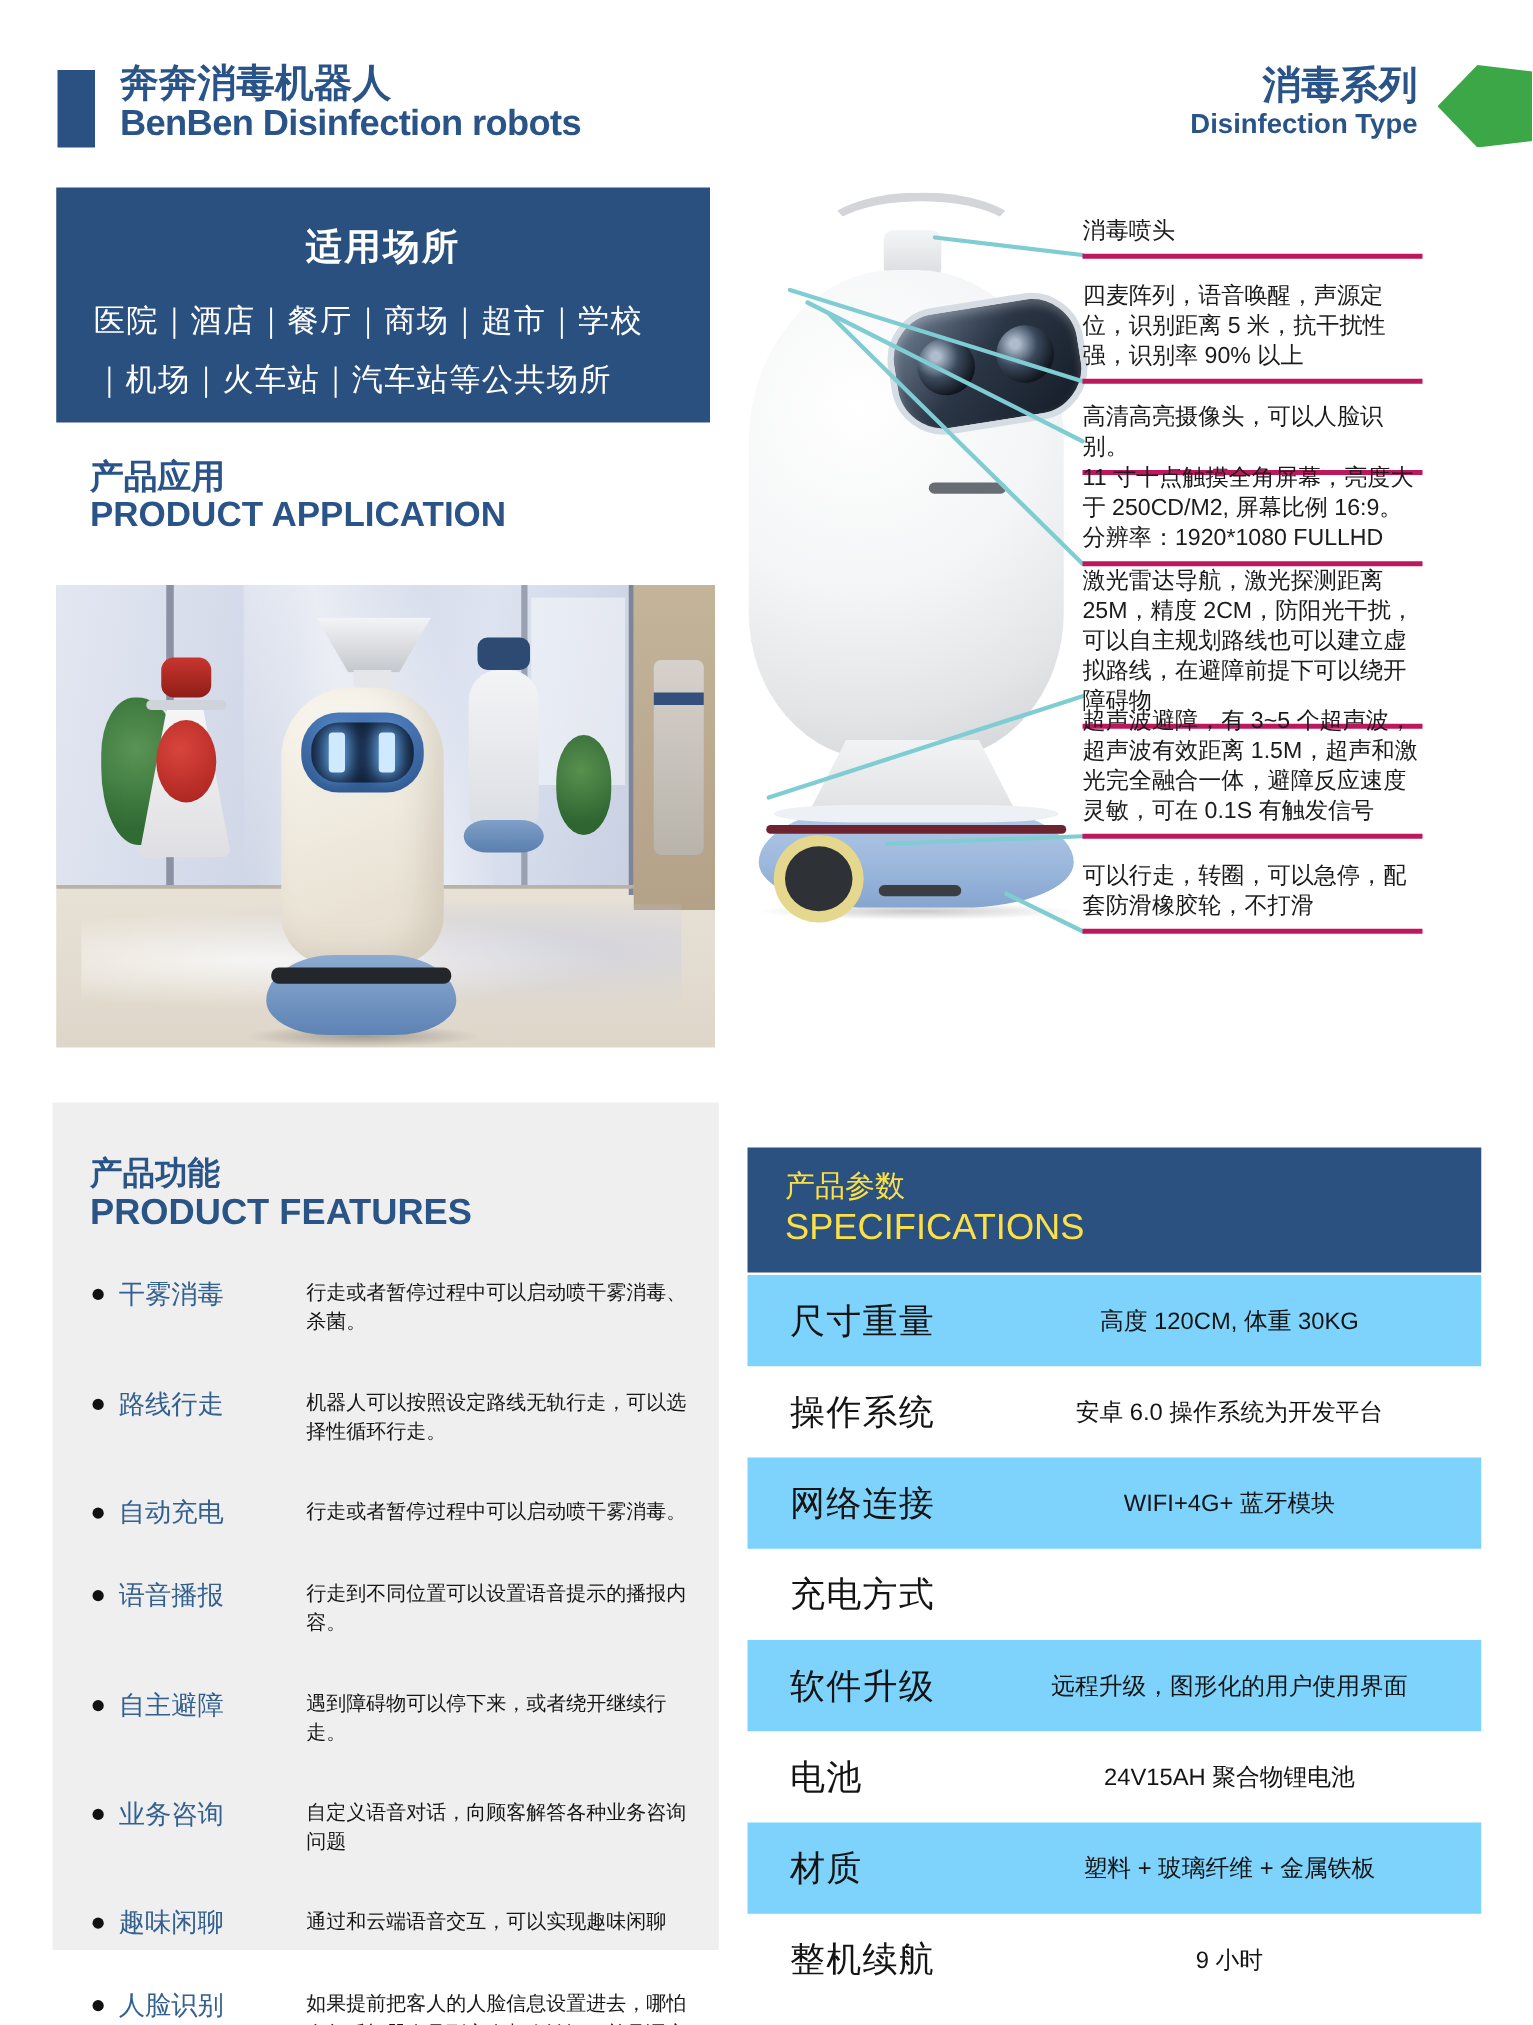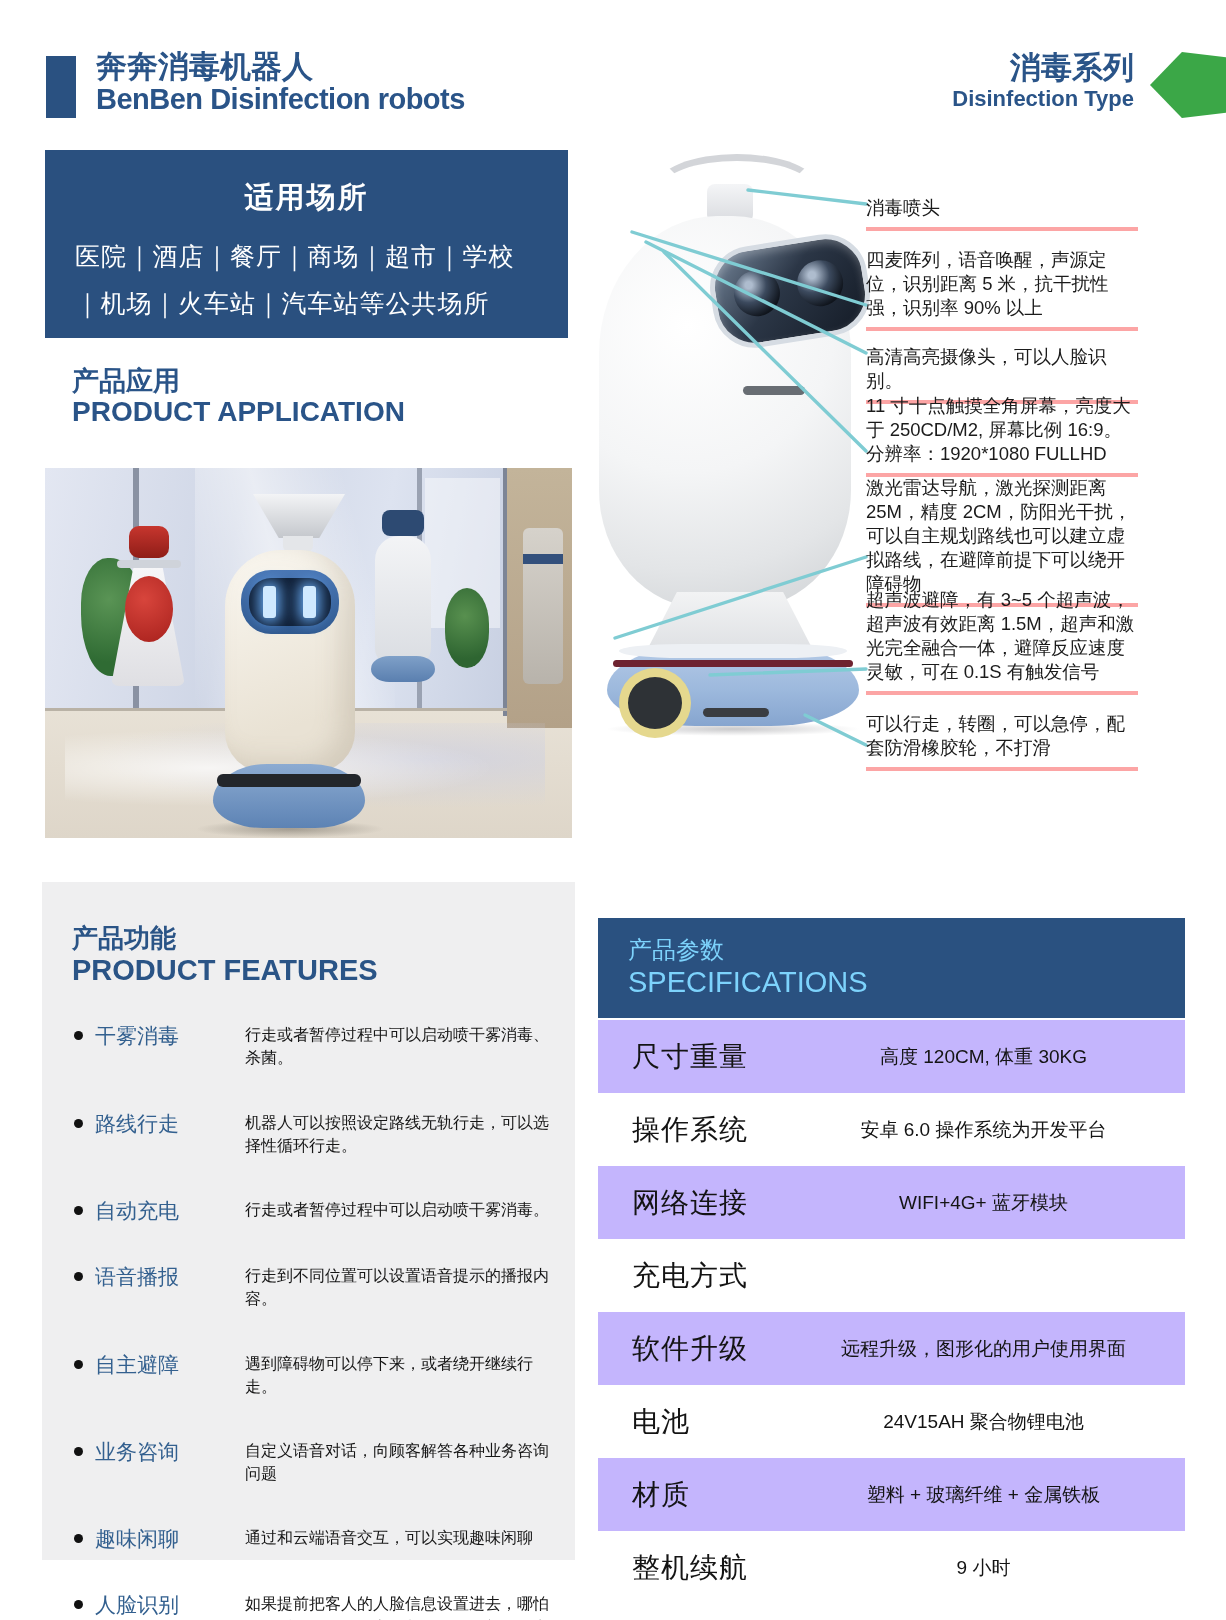--- a/index.html
+++ b/index.html
@@ -95,42 +95,42 @@
   .bot-base-top{position:absolute;left:34px;top:496px;width:228px;height:14px;background:#edf0f4;border-radius:50%/90%;}
   .bot-stripe{position:absolute;left:28px;top:512px;width:240px;height:7px;background:#6e2330;border-radius:4px;}
   .bot-wheel{position:absolute;left:34px;top:520px;width:54px;height:52px;border-radius:50%;border:9px solid #e5d88e;background:#2e3236;}
   .bot-grille{position:absolute;left:118px;top:560px;width:66px;height:9px;background:#3a3d41;border-radius:5px;}
   .bot-shadow{position:absolute;left:20px;top:574px;width:256px;height:14px;background:radial-gradient(ellipse,rgba(120,120,125,.4),rgba(0,0,0,0) 70%);}
   
   .lines{position:absolute;left:580px;top:140px;width:610px;height:640px;pointer-events:none;}
   
   .callouts{position:absolute;left:866px;top:0;width:272px;height:900px;}
   .co{position:absolute;left:0;width:272px;font-size:18.5px;line-height:24px;color:#1b1b1b;
-    border-bottom:4px solid #fca5a5;padding-bottom:7px;margin-top:24px;}
+    border-bottom:4px solid #be185d;padding-bottom:7px;}
   .co1{top:172px;} .co2{top:224px;} .co3{top:321px;} .co4{top:370px;}
   .co5{top:452px;} .co6{top:564px;} .co7{top:688px;}
   
   .features{position:absolute;left:42px;top:882px;width:533px;height:678px;background:#efeff0;}
   .feat-head{margin:42px 0 0 30px;color:#2a5486;font-weight:bold;line-height:1.15;}
   .feat-head .cn{font-size:26px;}
   .feat-head .en{font-size:29px;}
   .feat-list{margin:36px 24px 0 30px;}
   .feat{display:flex;align-items:flex-start;margin-bottom:41px;}
   .feat .dot{width:9px;height:9px;border-radius:50%;background:#111;margin:8px 12px 0 2px;flex:none;}
   .feat .term{flex:none;width:118px;color:#33608f;font-weight:normal;font-size:21px;line-height:1.2;margin-right:32px;}
   .feat .desc{flex:1;font-size:16px;line-height:1.45;color:#161616;}
   
   .specs{position:absolute;left:598px;top:918px;width:587px;}
-  .spec-head{height:100px;background:#2a5180;color:#7dd3fc;padding-left:30px;box-sizing:border-box;
+  .spec-head{height:100px;background:#2a5180;color:#fde047;padding-left:30px;box-sizing:border-box;
     display:flex;flex-direction:column;justify-content:center;line-height:1.2;}
   .spec-head .cn{font-size:24px;}
   .spec-head .en{font-size:29px;}
   .spec-table{margin-top:2px;}
   .spec-row{height:73px;display:flex;align-items:center;}
-  .spec-row.alt{background:#c4b5fd;}
+  .spec-row.alt{background:#7dd3fc;}
   .spec-row .lab{flex:none;width:150px;margin-left:34px;font-size:28px;color:#141414;letter-spacing:1px;}
   .spec-row .val{flex:1;font-size:19px;color:#141414;text-align:center;}
 </style>
 </head>
 <body>
 
 <div class="page">
 
   <div class="hdr-square"></div>
   <div class="hdr-title">

